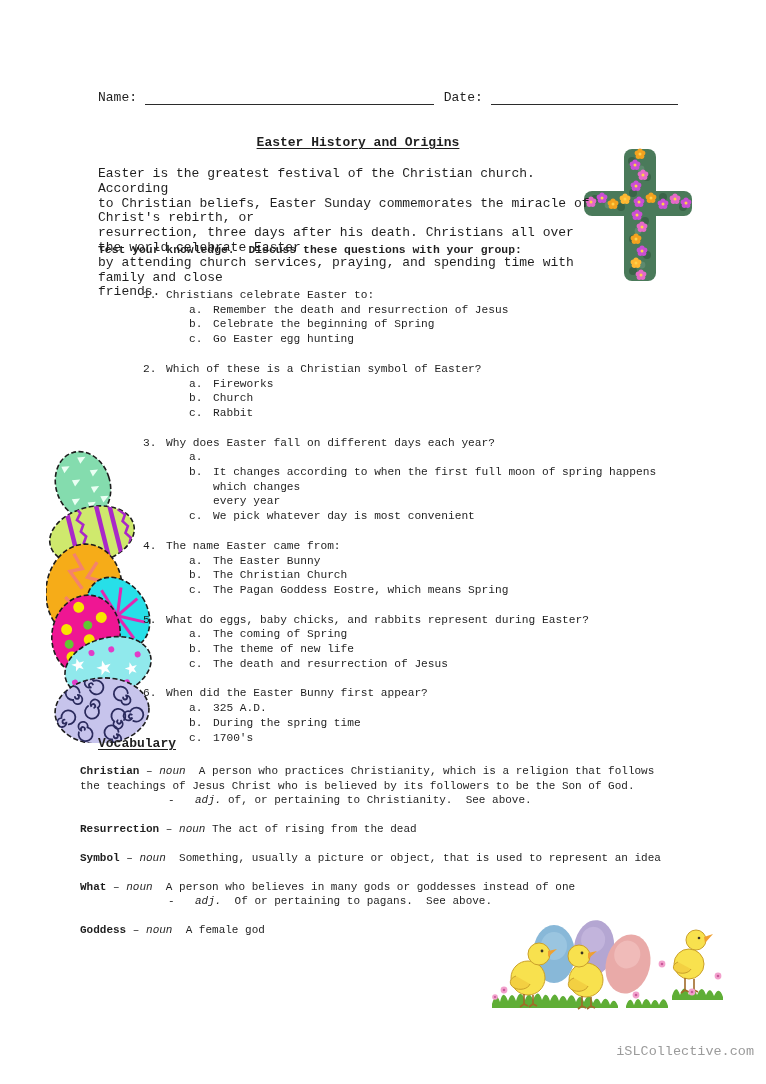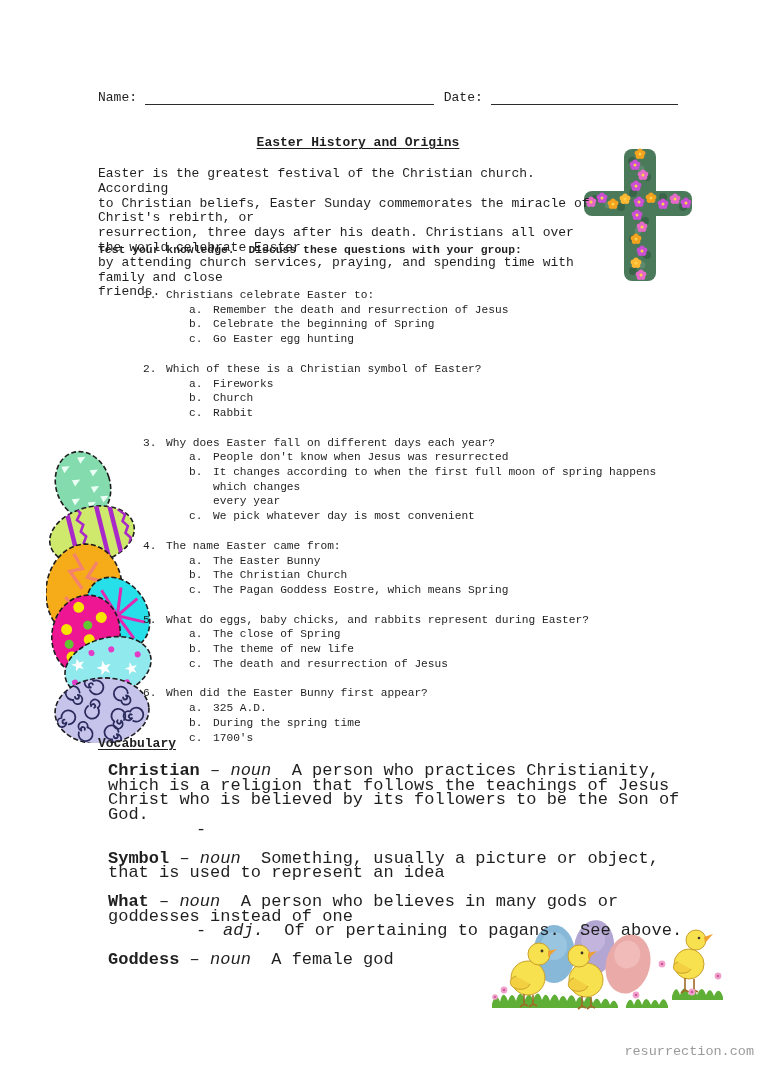--- a/index.html
+++ b/index.html
@@ -33,21 +33,21 @@
   .q { margin-bottom:15px; }
   .q-line { display:flex; padding-left:45px; }
   .q-num { width:23px; flex:none; }
   .opt { display:flex; padding-left:91px; }
   .opt-letter { width:24px; flex:none; }
   .opt-text { max-width:455px; }
 
   
   .vocab-heading { left:90px; top:736px; width:585px; text-align:left; font-size:13px; font-weight:bold; z-index:2; }
   .vocab-heading span { text-decoration:underline; text-underline-offset:2px; }
-  .vocab { left:100px; top:764px; width:585px; font-size:17px; line-height:14.7px; z-index:2; }
+  .vocab { left:72px; top:764px; width:585px; font-size:11px; line-height:14.7px; z-index:2; }
   .vocab-entry { margin-bottom:14px; }
   .vocab-sub { display:flex; padding-left:88px; }
   .sub-dash { width:27px; flex:none; }
 
   
   .flower-cross { left:575px; top:147px; width:110px; height:135px; z-index:1; }
   .egg-stack { left:38px; top:443px; width:132px; height:300px; z-index:1; }
   .chicks { left:478px; top:900px; width:244px; height:118px; z-index:1; }
 
   
@@ -292,21 +292,20 @@
           <span class="opt-text pw">Rabbit</span>
         </div>
     </div>
     <div class="q">
       <div class="q-line">
           <span class="q-num">3.</span>
           <span class="q-text pw">Why does Easter fall on different days each year?</span>
         </div>
       <div class="opt">
           <span class="opt-letter">a.</span>
-          <span class="opt-text pw">People don't know when Jesus was resurrected</span>
         </div>
       <div class="opt">
           <span class="opt-letter">b.</span>
           <span class="opt-text pw">It changes according to when the first full moon of spring happens which changes
 every year</span>
         </div>
       <div class="opt">
           <span class="opt-letter">c.</span>
           <span class="opt-text pw">We pick whatever day is most convenient</span>
         </div>
@@ -329,21 +328,21 @@
           <span class="opt-text pw">The Pagan Goddess Eostre, which means Spring</span>
         </div>
     </div>
     <div class="q">
       <div class="q-line">
           <span class="q-num">5.</span>
           <span class="q-text pw">What do eggs, baby chicks, and rabbits represent during Easter?</span>
         </div>
       <div class="opt">
           <span class="opt-letter">a.</span>
-          <span class="opt-text pw">The close of Spring</span>
+          <span class="opt-text pw">The coming of Spring</span>
         </div>
       <div class="opt">
           <span class="opt-letter">b.</span>
           <span class="opt-text pw">The theme of new life</span>
         </div>
       <div class="opt">
           <span class="opt-letter">c.</span>
           <span class="opt-text pw">The death and resurrection of Jesus</span>
         </div>
     </div>
@@ -369,21 +368,25 @@
 
   <div class="abs vocab-heading">
     <span>Vocabulary</span>
   </div>
 
   <div class="abs vocab">
     <div class="vocab-entry">
       <div class="pw"><b>Christian</b><span class="pw"> – </span><i>noun</i><span class="pw">  A person who practices Christianity, which is a religion that follows the teachings of Jesus Christ who is believed by its followers to be the Son of God.</span></div>
       <div class="vocab-sub">
           <span class="sub-dash">-</span>
-        </div>
+          <span class="pw"><i>adj.</i><span class="pw"> of, or pertaining to Christianity.  See above.</span></span>
+        </div>
+    </div>
+    <div class="vocab-entry">
+      <div class="pw"><b>Resurrection</b><span class="pw"> – </span><i>noun</i><span class="pw"> The act of rising from the dead</span></div>
     </div>
     <div class="vocab-entry">
       <div class="pw"><b>Symbol</b><span class="pw"> – </span><i>noun</i><span class="pw">  Something, usually a picture or object, that is used to represent an idea</span></div>
     </div>
     <div class="vocab-entry">
       <div class="pw"><b>What</b><span class="pw"> – </span><i>noun</i><span class="pw">  A person who believes in many gods or goddesses instead of one</span></div>
       <div class="vocab-sub">
           <span class="sub-dash">-</span>
           <span class="pw"><i>adj.</i><span class="pw">  Of or pertaining to pagans.  See above.</span></span>
         </div>
@@ -455,15 +458,15 @@
         <circle cx="176" cy="64" r="1.3" fill="#c8589a"></circle>
       <circle cx="206" cy="92" r="3.4" fill="#f2a0cc"></circle>
         <circle cx="206" cy="92" r="1.3" fill="#c8589a"></circle>
       <circle cx="232" cy="76" r="3.4" fill="#f2a0cc"></circle>
         <circle cx="232" cy="76" r="1.3" fill="#c8589a"></circle>
       <circle cx="9" cy="97" r="2.8" fill="#f2a0cc"></circle>
         <circle cx="9" cy="97" r="1.1" fill="#c8589a"></circle>
     </g>
   </svg>
 
-  <div class="abs watermark">resurrection.com</div>
+  <div class="abs watermark">iSLCollective.com</div>
 
 </div>
 
 </body></html>

